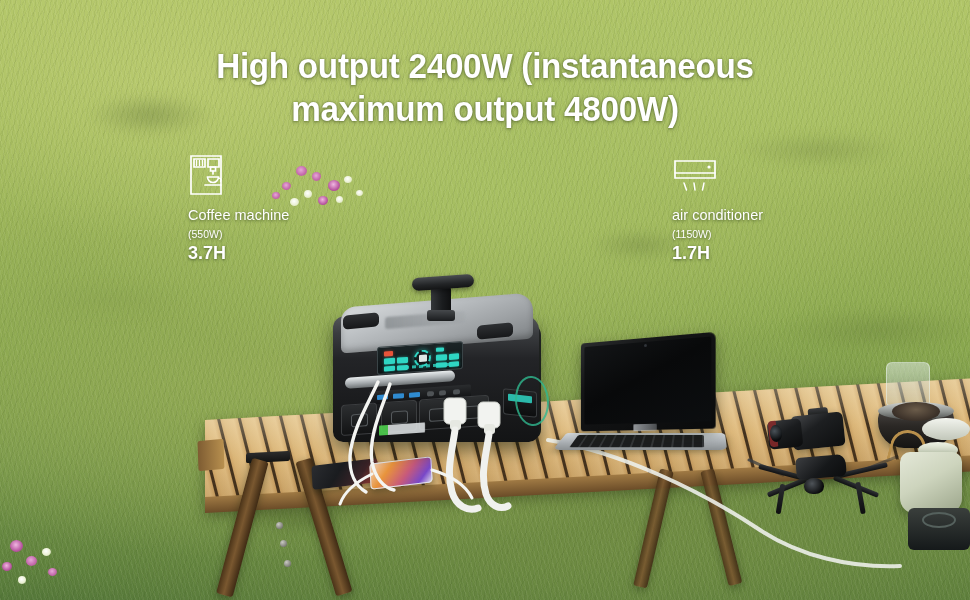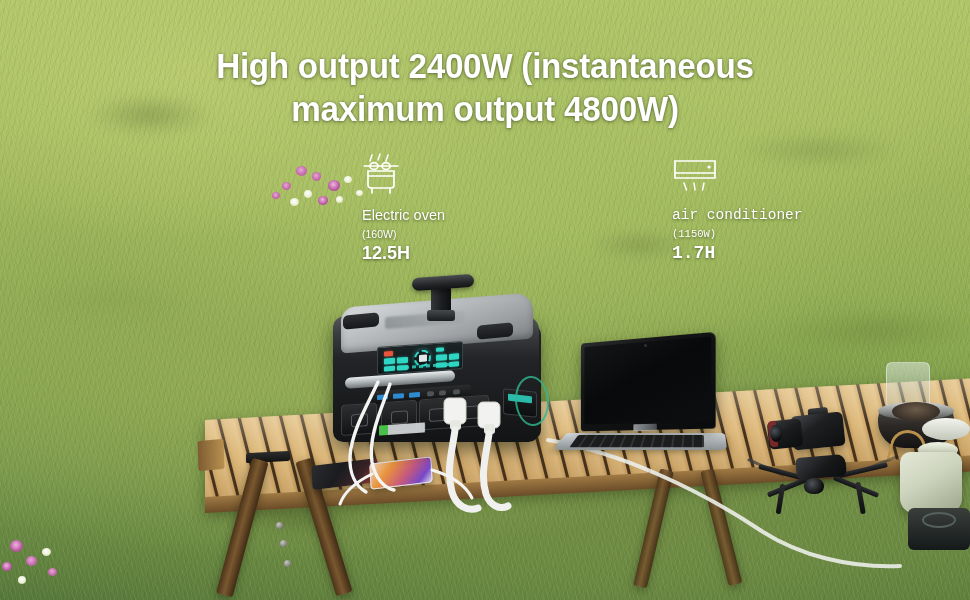--- a/index.html
+++ b/index.html
@@ -445,40 +445,42 @@
     <div class="flower fl-white" style="left:42px; top:548px; width:9px;  height:8px;"></div>
     <div class="flower fl-white" style="left:18px; top:576px; width:8px;  height:8px;"></div>
     <div class="flower fl-pink" style="left:48px; top:568px; width:9px;  height:8px;"></div>
   </div>
 
   <div class="headline">High output 2400W (instantaneous
 maximum output 4800W)</div>
 
   <div class="appliances">
 
-
-    <div class="appliance" style="left:362px;">
+    <div class="appliance" style="left:188px;">
       <div class="app-icon">
-        <svg width="48" height="46" viewBox="0 0 48 46" fill="none" stroke="#ffffff" stroke-width="1.7" stroke-linecap="round">
-          <path d="M10 3 l-2 6 M18 2 l-2 6 M26 3 l-2 6" stroke-width="1.5"></path>
-          <path d="M2 14 h34" stroke-width="1.5"></path>
-          <ellipse cx="12" cy="14" rx="4" ry="3.4"></ellipse>
-          <ellipse cx="24" cy="14" rx="4" ry="3.4"></ellipse>
-          <path d="M6 19 h26 v14 a3 3 0 0 1 -3 3 h-20 a3 3 0 0 1 -3 -3 z"></path>
-          <path d="M6 24 h26" stroke-width="1.4"></path>
-          <path d="M10 36 v5 M28 36 v5"></path>
+        <svg width="44" height="46" viewBox="0 0 44 46" fill="none" stroke="#ffffff" stroke-width="1.7" stroke-linecap="round">
+          <path d="M3 4 h30 v38 h-30 z"></path>
+          <path d="M6 7 h11 v8 h-11 z"></path>
+          <path d="M8.5 8.5 v5 M11.5 8.5 v5 M14.5 8.5 v5" stroke-width="1.3"></path>
+          <path d="M20 7 h11 v8 h-11 z"></path>
+          <path d="M22.5 15 h5 v4 h-5 z"></path>
+          <path d="M25 19 v3"></path>
+          <path d="M19.5 25 h11 a5.5 5.5 0 0 1 -11 0 z"></path>
+          <path d="M30.5 26 q3.5 0.5 2 3.5" stroke-width="1.3"></path>
+          <path d="M17 33 h16"></path>
         </svg>
       </div>
-      <div class="app-name">Electric oven</div>
-      <div class="app-watt">(160W)</div>
-      <div class="app-hours">12.5H</div>
+      <div class="app-name">Coffee machine</div>
+      <div class="app-watt">(550W)</div>
+      <div class="app-hours">3.7H</div>
     </div>
 
 
-    <div class="appliance" style="left:672px;font-family:Liberation Mono, monospace;">
+
+    <div class="appliance" style="left:672px;">
       <div class="app-icon">
         <svg width="52" height="46" viewBox="0 0 52 46" fill="none" stroke="#ffffff" stroke-width="1.7" stroke-linecap="round">
           <path d="M3 9 h40 v17 h-40 z"></path>
           <path d="M3 21 h40" stroke-width="1.4"></path>
           <circle cx="37" cy="15" r="1.6" fill="#ffffff" stroke="none"></circle>
           <path d="M12 31 l2.5 7 M22 31 l1 7 M32 31 l-1.5 7" stroke-width="1.5"></path>
         </svg>
       </div>
       <div class="app-name">air conditioner</div>
       <div class="app-watt">(1150W)</div>

